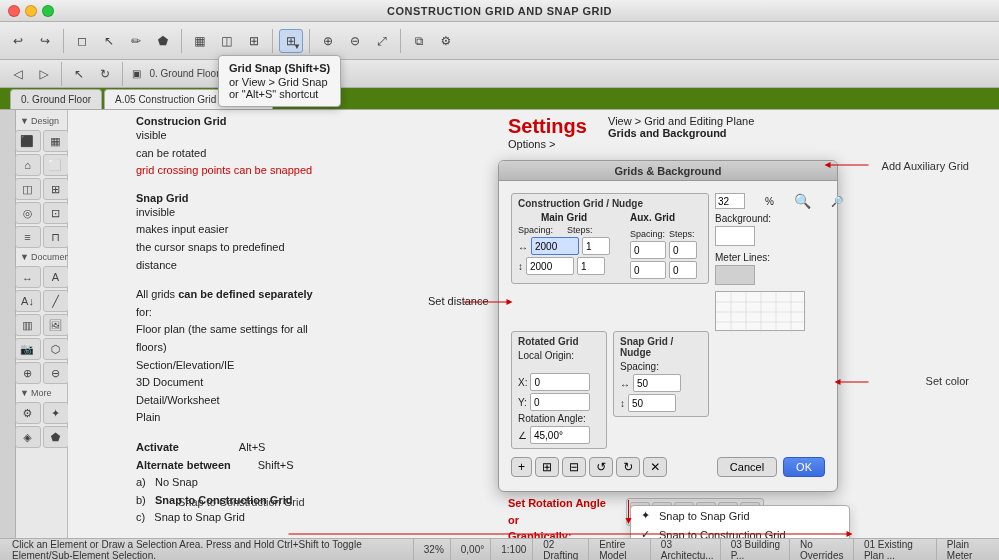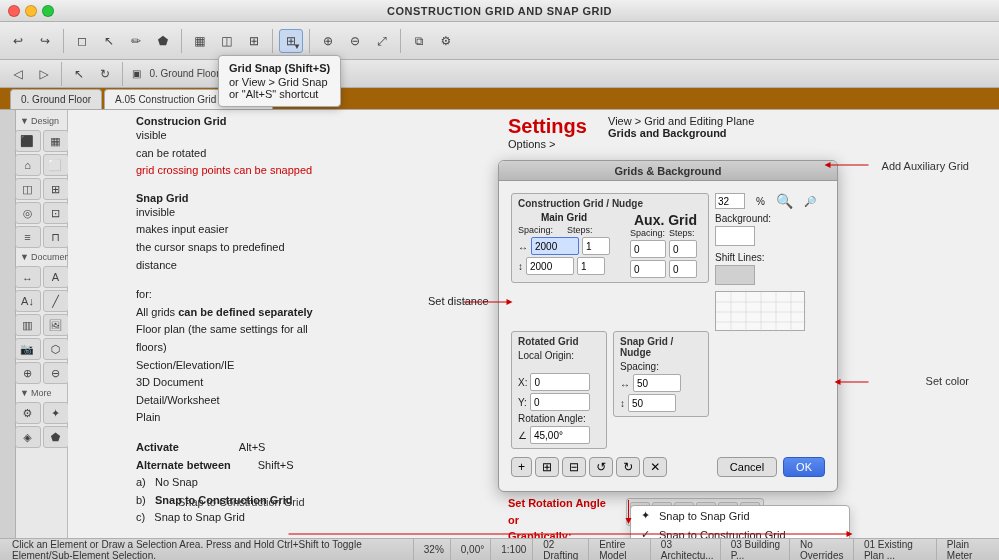--- a/index.html
+++ b/index.html
@@ -92,21 +92,21 @@
       height: 28px;
       border-bottom: 1px solid #b0b0b0;
       display: flex;
       align-items: center;
       padding: 0 6px;
       gap: 2px;
     }
 
     
     .tab-bar {
-      background: #a16207;
+      background: #4d7c0f;
       height: 22px;
       border-bottom: 1px solid #aaa;
       display: flex;
       align-items: flex-end;
       padding-left: 10px;
     }
     .tab {
       height: 20px;
       padding: 0 10px;
       background: #e0e0e0;
@@ -501,22 +501,22 @@
         <p style="color:#cc0000;">grid crossing points can be snapped</p>
       </div>
       <div class="section-block">
         <div class="section-title">Snap Grid</div>
         <p>invisible</p>
         <p>makes input easier</p>
         <p>the cursor snaps to predefined</p>
         <p>distance</p>
       </div>
       <div class="section-block">
+        <p>All grids <b>can be defined separately</b></p>
         <p>for:</p>
-        <p>All grids <b>can be defined separately</b></p>
         <p>Floor plan (the same settings for all</p>
         <p>floors)</p>
         <p>Section/Elevation/IE</p>
         <p>3D Document</p>
         <p>Detail/Worksheet</p>
         <p>Plain</p>
       </div>
       <div class="section-block">
         <p>
           <b>Activate</b><span style="margin-left:60px;">Alt+S</span>
@@ -567,48 +567,48 @@
                     <input type="text" class="grid-input selected" value="2000" style="">
                     <input type="text" class="grid-input" style="width: 28px;" value="1">
                   </div>
                   <div style="display:flex; gap:3px; align-items:center;">
                     <span style="font-size:10px;">↕</span>
                     <input type="text" class="grid-input" value="2000" style="">
                     <input type="text" class="grid-input" style="width: 28px;" value="1">
                   </div>
                 </div>
                 <div>
-                  <div style="font-size:14px; font-weight:bold; text-align:right; margin-bottom:0;">Aux. Grid</div>
+                  <div style="font-size:10px; font-weight:bold; text-align:left; margin-bottom:6px;">Aux. Grid</div>
                   <div style="display:flex; gap:3px; font-size:9px; margin-bottom:2px;">
                     <span style="width:36px;">Spacing:</span>
                     <span>Steps:</span>
                   </div>
                   <div style="display:flex; gap:3px; margin-bottom:2px;">
                     <input type="text" class="grid-input" style="width: 36px;" value="0">
                     <input type="text" class="grid-input" style="width: 28px;" value="0">
                   </div>
                   <div style="display:flex; gap:3px;">
                     <input type="text" class="grid-input" style="width: 36px;" value="0">
                     <input type="text" class="grid-input" style="width: 28px;" value="0">
                   </div>
                 </div>
               </div>
             </div>
           </div>
 
           <div style="width:110px;">
-            <div style="display:flex; align-items:center; gap:11px; margin-bottom:4px;">
+            <div style="display:flex; align-items:center; gap:20px; margin-bottom:4px;">
               <input type="text" class="percent-input" value="32" style="">
               <span style="font-size:10px;">%</span>
               <span class="zoom-icon">🔍</span>
               <span class="zoom-icon" style="font-size:10px;">🔎</span>
             </div>
             <div style="font-size:10px; margin-bottom:2px;">Background:</div>
             <div class="color-box"></div>
-            <div style="font-size:10px; margin-top:4px; margin-bottom:2px;">Shift Lines:</div>
+            <div style="font-size:10px; margin-top:4px; margin-bottom:2px;">Meter Lines:</div>
             <div class="color-box gray"></div>
             <div style="margin-top:4px; width:90px; height:40px; background:#f8f8f8; border:1px solid #aaa;">
               <svg width="90" height="40">
                 <line x1="15" y1="0" x2="15" y2="40" stroke="#ccc" stroke-width="0.5"></line>
                 <line x1="30" y1="0" x2="30" y2="40" stroke="#ccc" stroke-width="0.5"></line>
                 <line x1="45" y1="0" x2="45" y2="40" stroke="#ccc" stroke-width="0.5"></line>
                 <line x1="60" y1="0" x2="60" y2="40" stroke="#ccc" stroke-width="0.5"></line>
                 <line x1="75" y1="0" x2="75" y2="40" stroke="#ccc" stroke-width="0.5"></line>
                 <line x1="0" y1="10" x2="90" y2="10" stroke="#ccc" stroke-width="0.5"></line>
                 <line x1="0" y1="20" x2="90" y2="20" stroke="#ccc" stroke-width="0.5"></line>

